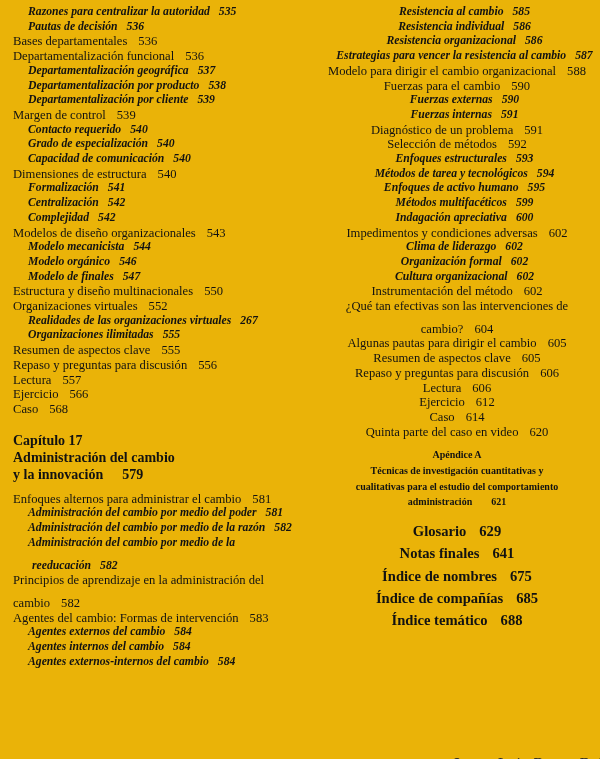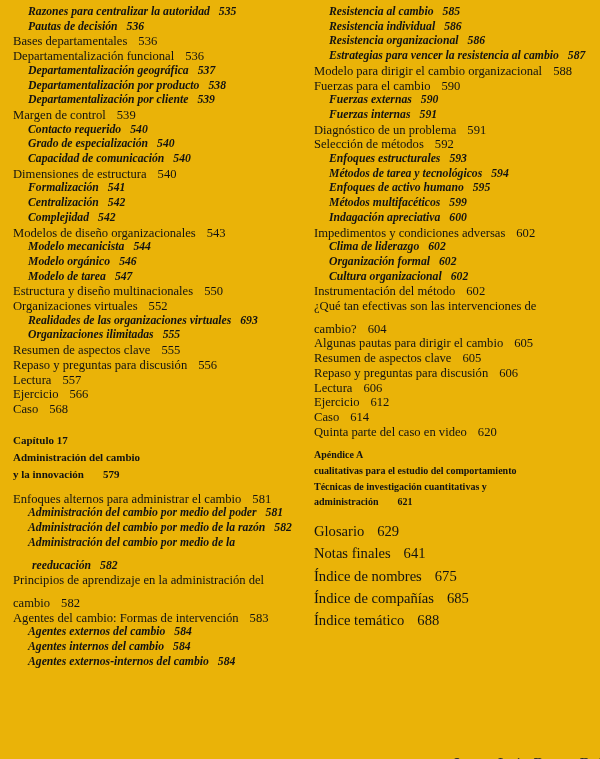--- a/index.html
+++ b/index.html
@@ -9,36 +9,36 @@
     width: 600px;
     height: 759px;
     background: #eab308;
     overflow: hidden;
     font-family: "Liberation Serif", "DejaVu Serif", serif;
     color: #121212;
     padding-left: 32px;
   }
   .col { position: absolute; top: 5px; }
   .col-left  { left: 13px;  width: 290px; }
-  .col-right { left: 314px; width: 286px; }
+  .col-right { left: 314px; width: 286px; text-align: center; }
 
   .entry { white-space: nowrap; line-height: 14.7px; font-size: 12.6px; font-weight: 400; }
   .entry .pg { margin-left: 11px; }
   .entry.sub { padding-left: 15px; font-style: italic; font-weight: 700; font-size: 11.7px; }
   .entry.sub .pg { margin-left: 9px; }
   .entry .ln2 { display: block; margin-top: 8px; }
   .entry.sub .ln2 { padding-left: 4px; }
 
   .heading { font-weight: 700; white-space: nowrap; }
-  .heading-chapter { margin-top: 15px; margin-bottom: 9px; font-size: 11px; line-height: 17px; }
+  .heading-chapter { margin-top: 15px; margin-bottom: 9px; font-size: 14px; line-height: 17px; }
   .heading-appendix { margin-top: 8px; font-size: 10px; line-height: 15.6px; }
   .heading .pg { margin-left: 19px; }
 
   .backmatter { margin-top: 14px; }
-  .back-entry { font-weight: 400; font-size: 14.6px; line-height: 15px; margin-bottom: 7.4px; white-space: nowrap; }
+  .back-entry { font-weight: 700; font-size: 14.6px; line-height: 15px; margin-bottom: 7.4px; white-space: nowrap; }
   .back-entry .pg { margin-left: 13px; }
 
   .signature {
     position: absolute;
     top: 736px;
     right: 4px;
     font-family: "DejaVu Serif", serif;
     font-style: italic;
     font-size: 14.5px;
     color: #2b2b2b;
@@ -63,24 +63,24 @@
         <div class="entry sub"><span class="t">Contacto requerido</span><span class="pg">540</span></div>
         <div class="entry sub"><span class="t">Grado de especialización</span><span class="pg">540</span></div>
         <div class="entry sub"><span class="t">Capacidad de comunicación</span><span class="pg">540</span></div>
         <div class="entry"><span class="t">Dimensiones de estructura</span><span class="pg">540</span></div>
         <div class="entry sub"><span class="t">Formalización</span><span class="pg">541</span></div>
         <div class="entry sub"><span class="t">Centralización</span><span class="pg">542</span></div>
         <div class="entry sub"><span class="t">Complejidad</span><span class="pg">542</span></div>
         <div class="entry"><span class="t">Modelos de diseño organizacionales</span><span class="pg">543</span></div>
         <div class="entry sub"><span class="t">Modelo mecanicista</span><span class="pg">544</span></div>
         <div class="entry sub"><span class="t">Modelo orgánico</span><span class="pg">546</span></div>
-        <div class="entry sub"><span class="t">Modelo de tarea</span><span class="pg">547</span></div>
+        <div class="entry sub"><span class="t">Modelo de finales</span><span class="pg">547</span></div>
         <div class="entry"><span class="t">Estructura y diseño multinacionales</span><span class="pg">550</span></div>
         <div class="entry"><span class="t">Organizaciones virtuales</span><span class="pg">552</span></div>
-        <div class="entry sub"><span class="t">Realidades de las organizaciones virtuales</span><span class="pg">693</span></div>
+        <div class="entry sub"><span class="t">Realidades de las organizaciones virtuales</span><span class="pg">267</span></div>
         <div class="entry sub"><span class="t">Organizaciones ilimitadas</span><span class="pg">555</span></div>
         <div class="entry"><span class="t">Resumen de aspectos clave</span><span class="pg">555</span></div>
         <div class="entry"><span class="t">Repaso y preguntas para discusión</span><span class="pg">556</span></div>
         <div class="entry"><span class="t">Lectura</span><span class="pg">557</span></div>
         <div class="entry"><span class="t">Ejercicio</span><span class="pg">566</span></div>
         <div class="entry"><span class="t">Caso</span><span class="pg">568</span></div>
       </div>
       <div class="heading heading-chapter">
         <div>Capítulo 17</div>
         <div>Administración del cambio</div>
@@ -124,22 +124,22 @@
         <div class="entry"><span class="t">Algunas pautas para dirigir el cambio</span><span class="pg">605</span></div>
         <div class="entry"><span class="t">Resumen de aspectos clave</span><span class="pg">605</span></div>
         <div class="entry"><span class="t">Repaso y preguntas para discusión</span><span class="pg">606</span></div>
         <div class="entry"><span class="t">Lectura</span><span class="pg">606</span></div>
         <div class="entry"><span class="t">Ejercicio</span><span class="pg">612</span></div>
         <div class="entry"><span class="t">Caso</span><span class="pg">614</span></div>
         <div class="entry"><span class="t">Quinta parte del caso en video</span><span class="pg">620</span></div>
       </div>
       <div class="heading heading-appendix">
         <div>Apéndice A</div>
+        <div>Técnicas de investigación cuantitativas y</div>
         <div>cualitativas para el estudio del comportamiento</div>
-        <div>Técnicas de investigación cuantitativas y</div>
         <div><span class="t">administración</span><span class="pg">621</span></div>
       </div>
       <div class="backmatter">
         <div class="back-entry"><span class="t">Glosario</span><span class="pg">629</span></div>
         <div class="back-entry"><span class="t">Notas finales</span><span class="pg">641</span></div>
         <div class="back-entry"><span class="t">Índice de nombres</span><span class="pg">675</span></div>
         <div class="back-entry"><span class="t">Índice de compañías</span><span class="pg">685</span></div>
         <div class="back-entry"><span class="t">Índice temático</span><span class="pg">688</span></div>
       </div>
     </div>

